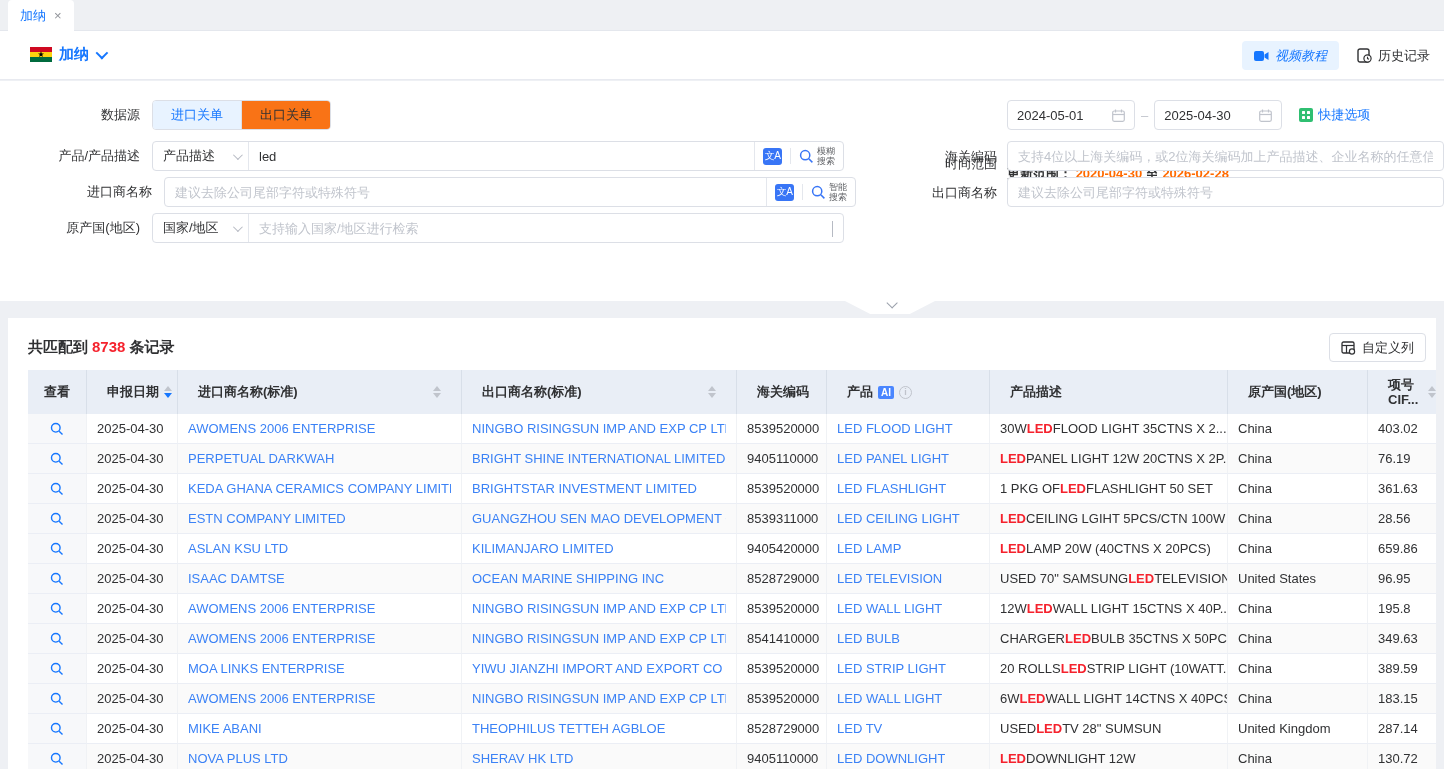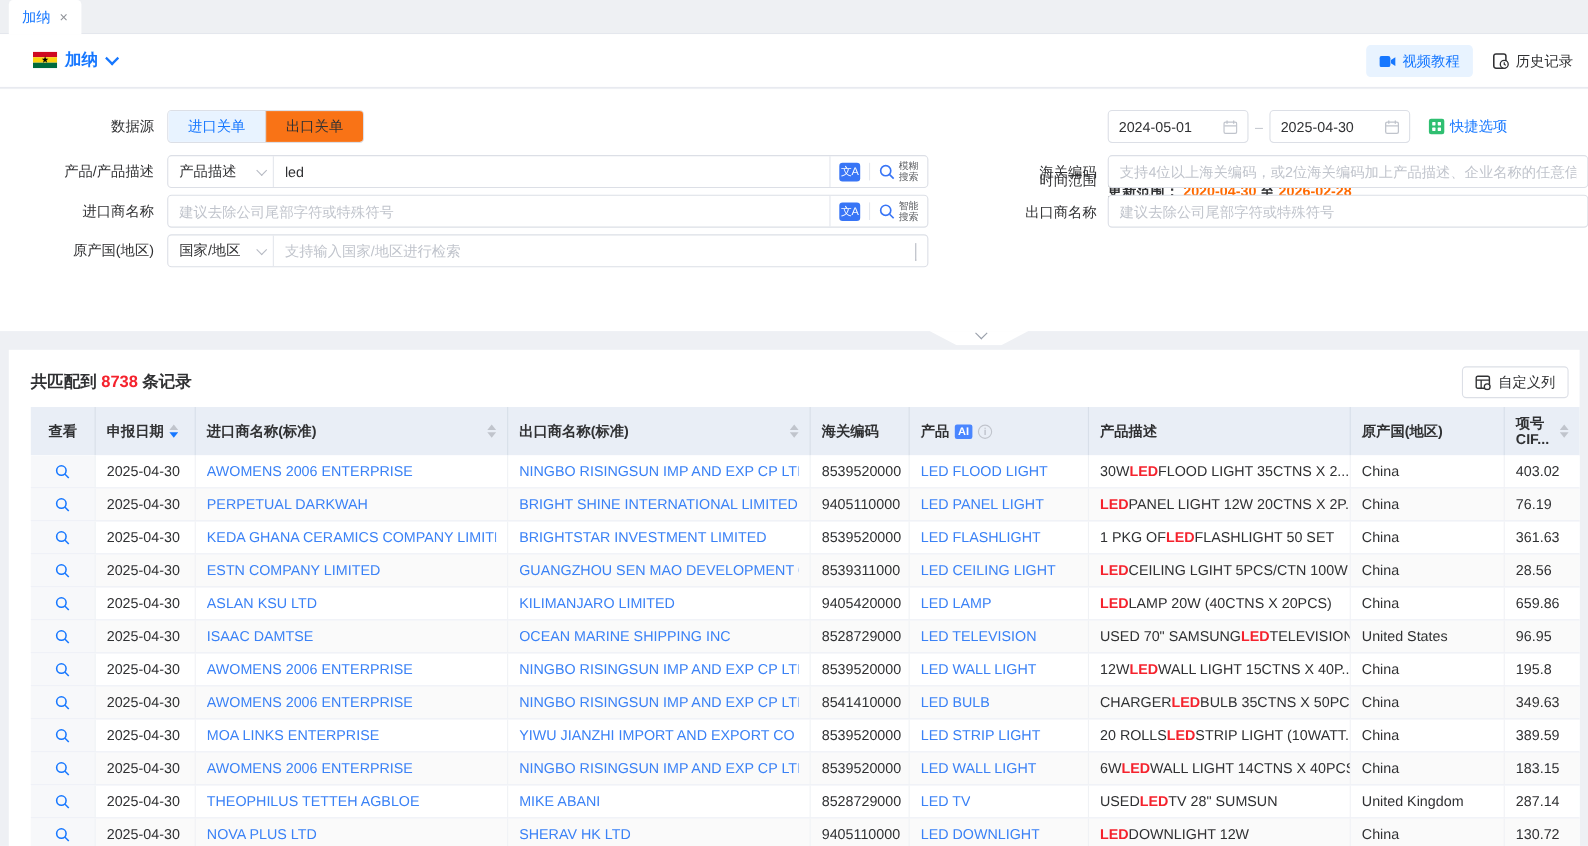--- a/index.html
+++ b/index.html
@@ -15,21 +15,21 @@
          display:flex; align-items:center; gap:8px; border-radius:4px 4px 0 0; }
   .tab-label { color:#1677ff; font-size:13px; }
   .tab-close { color:#909399; font-size:13px; cursor:pointer; line-height:1; }
   
   .header-band { position:absolute; top:31px; left:0; width:100%; height:49px; background:#fff; border-bottom:1px solid #e8eaf0; }
   .country-block { position:absolute; left:30px; top:14px; display:flex; align-items:center; gap:7px; }
   .country-name { color:#1677ff; font-size:15px; font-weight:bold; }
   .chev-down-blue { width:9px; height:9px; border-right:2px solid #1677ff; border-bottom:2px solid #1677ff; transform:rotate(45deg) translateY(-2px); }
   .hdr-actions { position:absolute; right:10px; top:10px; display:flex; align-items:center; gap:14px; }
   .btn-video { display:flex; align-items:center; gap:6px; background:#e8f3ff; color:#1677ff;
-               height:29px; padding:0 12px; border-radius:4px; cursor:pointer; }
+               height:29px; padding:0 12px; border-radius:4px; cursor:pointer;font-style:italic; }
   .btn-history { display:flex; align-items:center; gap:6px; color:#303133; cursor:pointer; padding:0 4px; }
   
   .filter-panel { position:absolute; top:81px; left:0; width:100%; height:220px; background:#fff; }
   .frow { position:absolute; display:flex; align-items:center; }
   .flabel { width:140px; text-align:right; margin-right:12px; color:#303133; font-size:13px; white-space:nowrap; }
   .seg { display:flex; border:1px solid #dcdfe6; border-radius:4px; overflow:hidden; height:30px; }
   .seg-item { padding:0 18px; display:flex; align-items:center; background:#f97316; color:#303133; cursor:pointer; font-size:13px; }
   .seg-item.active { background:#e8f3ff; color:#1677ff; border-right:1px solid #dcdfe6; }
   .seg-item:last-child { border-left:1px solid #dcdfe6; margin-left:-1px; }
   .group { display:flex; align-items:center; border:1px solid #dcdfe6; border-radius:4px; height:30px; background:#fff; width:692px; }
@@ -69,21 +69,21 @@
   
   .results-panel { position:absolute; top:318px; left:8px; width:1428px; height:460px; background:#fff; }
   .summary { position:absolute; left:20px; top:20px; font-size:15px; font-weight:bold; color:#303133; }
   .summary .count { color:#f5222d; padding:0 4px; }
   .btn-customize { position:absolute; right:10px; top:15px; height:29px; border:1px solid #dcdfe6; border-radius:4px;
                    display:flex; align-items:center; gap:6px; padding:0 11px; background:#fff; cursor:pointer; color:#303133; }
   
   .tbl { position:absolute; left:20px; top:52px; width:1408px; }
   .thead, .trow { display:grid; grid-template-columns:59px 91px 284px 275px 90px 163px 238px 140px 1fr; }
   .thead { background:#e9eef6; }
-  .th { font-weight:bold; color:#303133; font-size:13px; padding:0 10px; height:44px;
+  .th { font-weight:bold; color:#303133; font-size:13px; padding:0 20px; height:44px;
         display:flex; align-items:center; border-right:1px solid #d8dfe9; gap:5px; white-space:nowrap; overflow:hidden; }
   .th:last-child { border-right:none; }
   .th .spacer { flex:1; }
   .sort { display:flex; flex-direction:column; gap:2px; flex:none; cursor:pointer; }
   .sort i { width:0; height:0; border-left:4px solid transparent; border-right:4px solid transparent; display:block; }
   .sort .up { border-bottom:5px solid #c0c4cc; }
   .sort .dn { border-top:5px solid #c0c4cc; }
   .sort .dn.active { border-top-color:#1677ff; }
   .ai-badge { background:#4a86ff; color:#fff; font-size:10px; font-weight:bold; border-radius:2px; padding:1px 3px; line-height:11px; }
   .info-i { width:13px; height:13px; border-radius:50%; border:1px solid #c0c4cc; color:#c0c4cc; font-size:9px;
@@ -208,21 +208,21 @@
             <span>模糊</span><br><span>搜索</span>
           </span>
         </div>
       </div>
     </div>
   </div>
 
   <span class="rlabel" style="left:897px; top:67px;">海关编码</span>
   <input class="input-plain" style="position: absolute; left: 1007px; top: 60px; width: 437px;" placeholder="支持4位以上海关编码，或2位海关编码加上产品描述、企业名称的任意信息">
 
-  <div class="frow" style="left:0; top:96px;">
+  <div class="frow" style="left:12px; top:96px;">
     <span class="flabel">进口商名称</span>
     <div class="group">
       <input class="ginput" placeholder="建议去除公司尾部字符或特殊符号" style="">
       <div class="gaddon">
         <span class="translate-badge">文A</span>
         <span class="addon-sep"></span>
         <div class="search-mini">
           <svg width="15" height="15" viewBox="0 0 15 15">
             <circle cx="6.2" cy="6.2" r="4.6" fill="none" stroke="#3875f6" stroke-width="1.5"></circle>
             <line x1="9.8" y1="9.8" x2="13.4" y2="13.4" stroke="#3875f6" stroke-width="1.5"></line>
@@ -603,24 +603,24 @@
         </div>
         <div class="trow">
           <div class="td col-view">
             <svg width="14" height="14" viewBox="0 0 15 15">
               <circle cx="6.2" cy="6.2" r="4.6" fill="none" stroke="#1677ff" stroke-width="1.5"></circle>
               <line x1="9.8" y1="9.8" x2="13.4" y2="13.4" stroke="#1677ff" stroke-width="1.5"></line>
             </svg>
           </div>
           <div class="td">2025-04-30</div>
           <div class="td">
+            <span class="link">MIKE ABANI</span>
+          </div>
+          <div class="td">
             <span class="link">THEOPHILUS TETTEH AGBLOE</span>
-          </div>
-          <div class="td">
-            <span class="link">MIKE ABANI</span>
           </div>
           <div class="td">8528729000</div>
           <div class="td">
             <span class="link">LED TV</span>
           </div>
           <div class="td">
             <span>USED </span>
             <span class="led-red">LED</span>
             <span> TV 28"  SUMSUN</span>
           </div>

